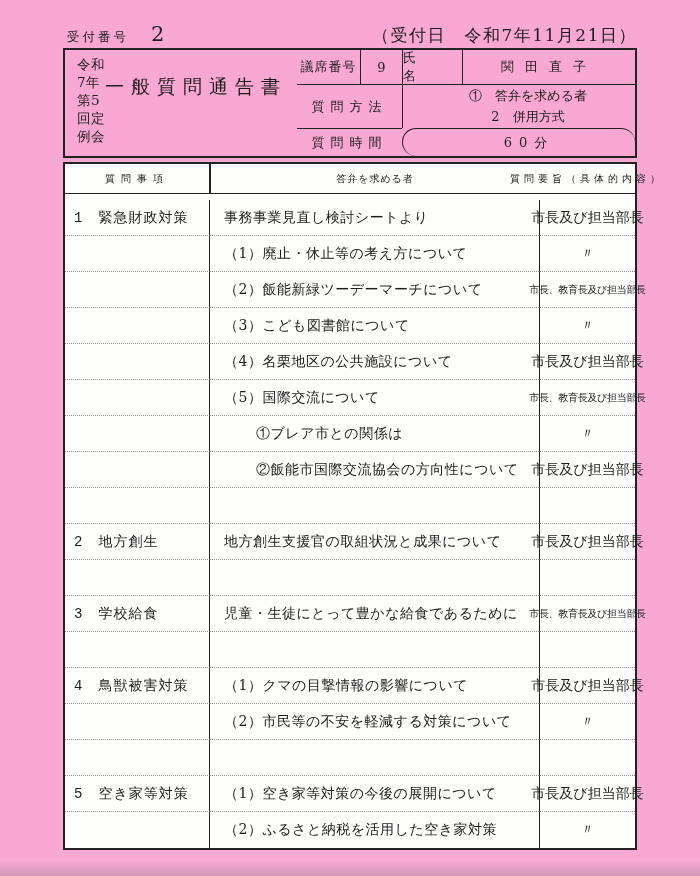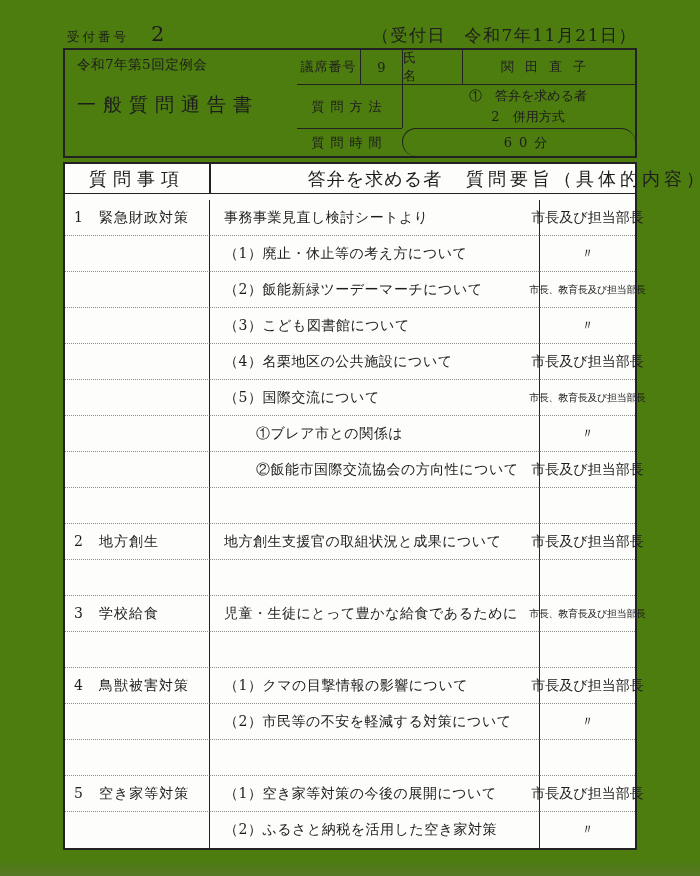--- a/index.html
+++ b/index.html
@@ -1,21 +1,21 @@
 <!DOCTYPE html>
 <html><head>
 <meta charset="utf-8">
 <style>
   html,body{margin:0;padding:0;}
   body{
     width:700px;height:876px;background:#f4f4f3;
     font-family:"DejaVu Serif","Liberation Serif",serif;
     color:#1d1d1d;
   }
-  .page{position:relative;width:700px;height:876px;background:#4d7c0f;overflow:hidden;}
+  .page{position:relative;width:700px;height:876px;background:#f9a8d4;overflow:hidden;}
   .page::after{
     content:'';position:absolute;left:0;right:0;bottom:0;height:16px;
     background:linear-gradient(to bottom,rgba(255,255,255,0),rgba(110,110,110,0.28));
     pointer-events:none;
   }
 
   
   .topstrip{position:absolute;left:63px;top:24px;width:574px;display:flex;justify-content:space-between;align-items:flex-end;}
   .reception{border-bottom:1.6px solid #222;padding:0 38px 2px 4px;display:flex;align-items:baseline;}
   .reception .lbl{font-size:12.5px;letter-spacing:3px;}
@@ -27,21 +27,21 @@
     position:absolute;left:63px;top:48px;width:574px;height:110px;
     border:2px solid #222;box-sizing:border-box;
     display:grid;
     grid-template-columns:232px 63px 42px 60px 173px;
     grid-template-rows:34px 44px 28px;
   }
   .ht .c{display:flex;align-items:center;justify-content:center;box-sizing:border-box;font-size:13px;}
   .ht .bl{border-left:1.5px solid #222;}
   .ht .bt{border-top:1.5px solid #222;}
   .session-cell{
-    grid-row:1/4;grid-column:1;display:flex;flex-direction:column;
+    grid-row:1/4;grid-column:1;display:flex;flex-direction:row;
     align-items:stretch;box-sizing:border-box;padding:6px 10px 0 12px;
   }
   .session-line{font-size:13.5px;letter-spacing:0.5px;}
   .doc-title{font-size:19px;letter-spacing:7px;margin-top:18px;white-space:nowrap;}
   .seat-label{letter-spacing:1px;}
   .seat-num{font-size:14px;}
   .name-label{letter-spacing:8px;}
   .name-value{font-size:15px;letter-spacing:11px;}
   .mlabel{grid-column:2/4;letter-spacing:6px;}
   .mcontent{
@@ -54,31 +54,31 @@
   
   .mt{
     position:absolute;left:63px;top:162px;width:574px;
     border:2px solid #222;box-sizing:border-box;background:#fdfdfc;
     display:grid;
     grid-template-columns:145px 329px 96px;
     grid-auto-rows:36px;
   }
   .mt .th{
     height:30px;display:flex;align-items:center;justify-content:center;
-    font-size:18px;border-bottom:1.3px solid #222;box-sizing:border-box;white-space:nowrap;
+    font-size:10px;border-bottom:1.3px solid #222;box-sizing:border-box;white-space:nowrap;
   }
   .mt .th.h-item{letter-spacing:6px;border-right:1.2px solid #222;}
   .mt .th.h-summary{letter-spacing:4px;}
   .mt .th.h-resp{letter-spacing:1px;border-left:1.2px solid #222;}
   .mt .cell{
     display:flex;align-items:center;box-sizing:border-box;
     border-bottom:1px dotted #8a8a8a;font-size:14px;white-space:nowrap;overflow:visible;
   }
   .mt .cell:nth-last-child(-n+3){border-bottom:none;}
-  .col-item{border-right:1.2px solid #222;padding-left:9px;letter-spacing:1px;}
+  .col-item{border-right:1.2px solid #222;padding-left:9px;letter-spacing:1px;font-family:Liberation Mono, monospace;}
   .col-summary{padding-left:14px;letter-spacing:0.5px;}
   .col-summary.indent{padding-left:46px;}
   .col-resp{border-left:1.2px solid #222;justify-content:center;font-size:13px;letter-spacing:0px;}
   .col-resp.resp-small{font-size:10px;letter-spacing:-0.3px;}
 </style>
 </head>
 <body>
 
 <div class="page">
 

